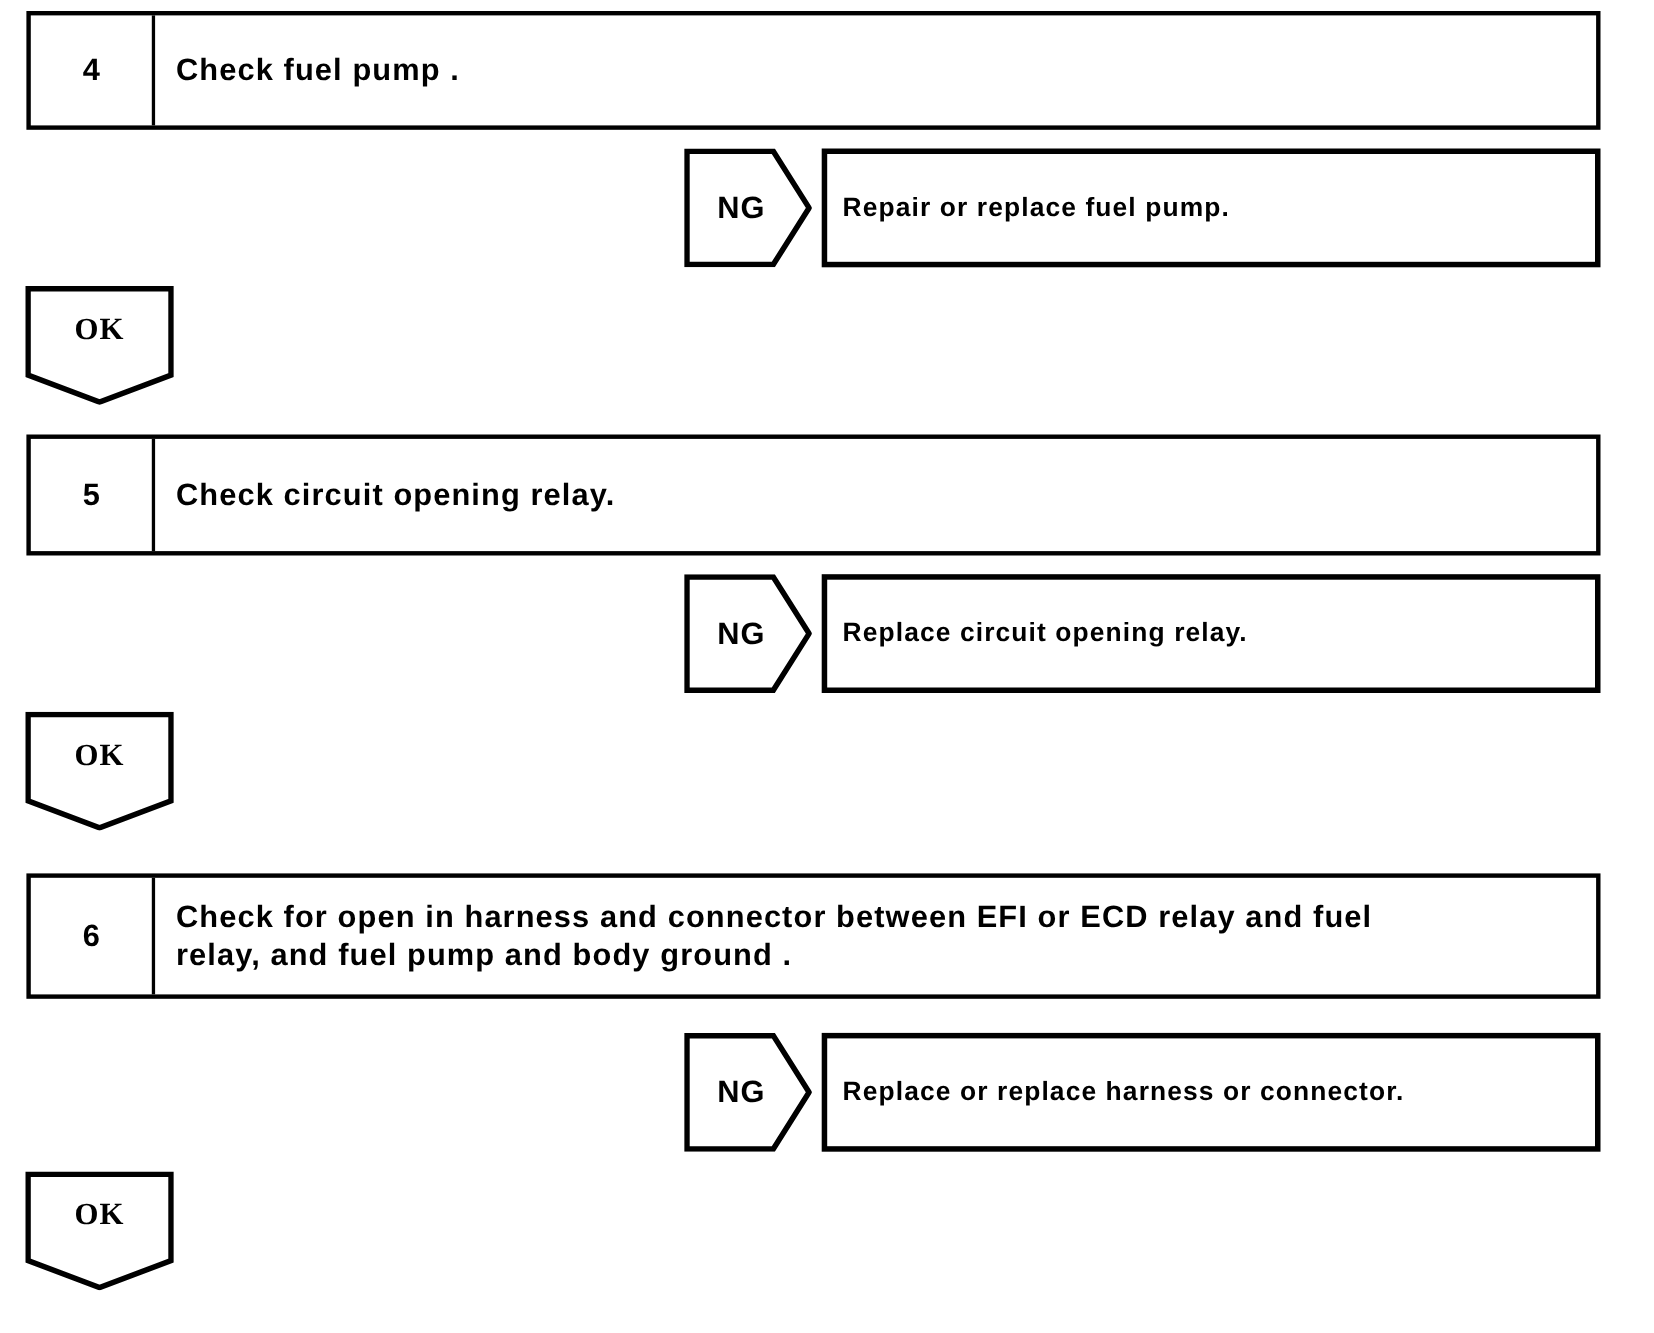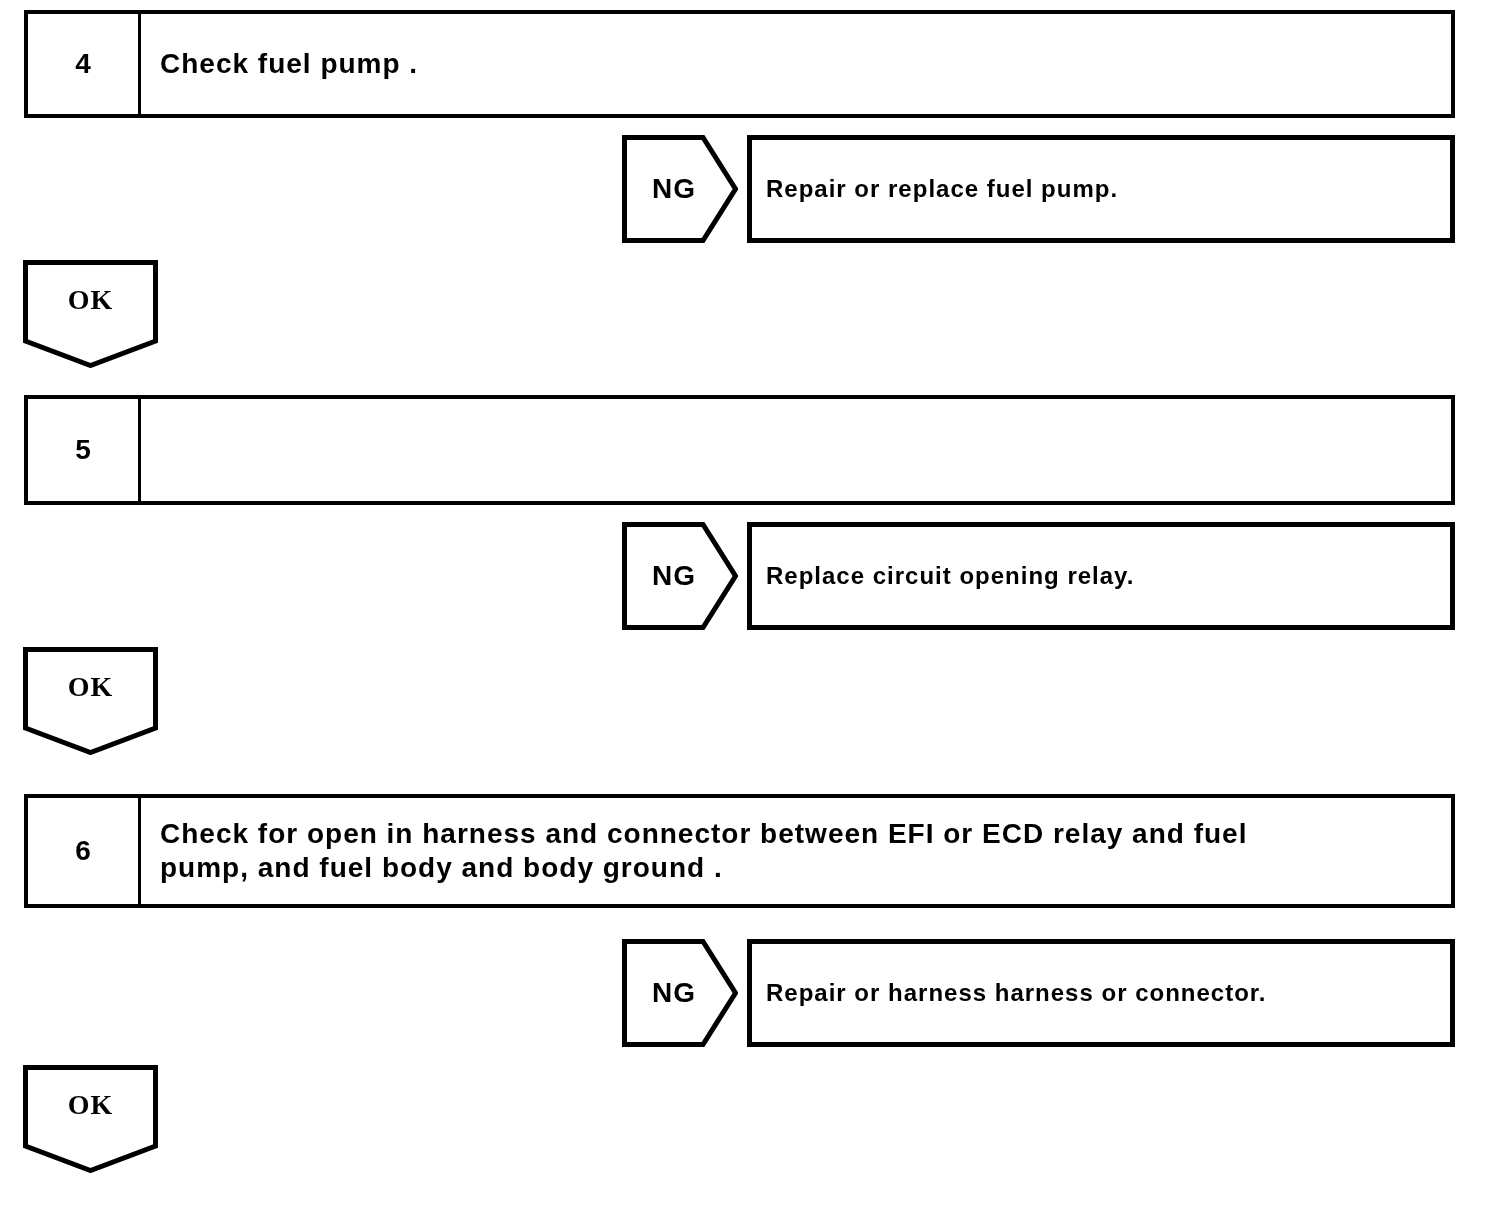--- a/index.html
+++ b/index.html
@@ -131,20 +131,21 @@
     <svg width="135" height="108" viewBox="0 0 135 108">
       <polygon points="2.5,2.5 132.5,2.5 132.5,81 67.5,105.5 2.5,81" fill="#ffffff" stroke="#000000" stroke-width="5"></polygon>
     </svg>
     <span class="pent-label">OK</span>
   </div>
 
   <div class="step-box" style="top:395px;height:110px;">
     <div class="num-cell">
       <span>5</span>
     </div>
+    <div class="instr-cell">Check circuit opening relay.</div>
   </div>
 
   <div class="ng-pent" style="left:622px;top:522px;">
     <svg width="116" height="108" viewBox="0 0 116 108">
       <polygon points="2.5,2.5 81,2.5 113.5,54 81,105.5 2.5,105.5" fill="#ffffff" stroke="#000000" stroke-width="5"></polygon>
     </svg>
     <span class="pent-label">NG</span>
   </div>
   <div class="result-box" style="top:522px;">
     <span>Replace circuit opening relay.</span>
@@ -155,31 +156,31 @@
       <polygon points="2.5,2.5 132.5,2.5 132.5,81 67.5,105.5 2.5,81" fill="#ffffff" stroke="#000000" stroke-width="5"></polygon>
     </svg>
     <span class="pent-label">OK</span>
   </div>
 
   <div class="step-box" style="top:794px;height:114px;">
     <div class="num-cell">
       <span>6</span>
     </div>
     <div class="instr-cell">Check for open in harness and connector between EFI or ECD relay and fuel
-pump, and fuel body and body ground .</div>
+relay, and fuel pump and body ground .</div>
   </div>
 
   <div class="ng-pent" style="left:622px;top:939px;">
     <svg width="116" height="108" viewBox="0 0 116 108">
       <polygon points="2.5,2.5 81,2.5 113.5,54 81,105.5 2.5,105.5" fill="#ffffff" stroke="#000000" stroke-width="5"></polygon>
     </svg>
     <span class="pent-label">NG</span>
   </div>
   <div class="result-box" style="top:939px;">
-    <span>Repair or harness harness or connector.</span>
+    <span>Replace or replace harness or connector.</span>
   </div>
 
   <div class="ok-pent" style="top:1065px;">
     <svg width="135" height="108" viewBox="0 0 135 108">
       <polygon points="2.5,2.5 132.5,2.5 132.5,81 67.5,105.5 2.5,81" fill="#ffffff" stroke="#000000" stroke-width="5"></polygon>
     </svg>
     <span class="pent-label">OK</span>
   </div>
 
 </div>

